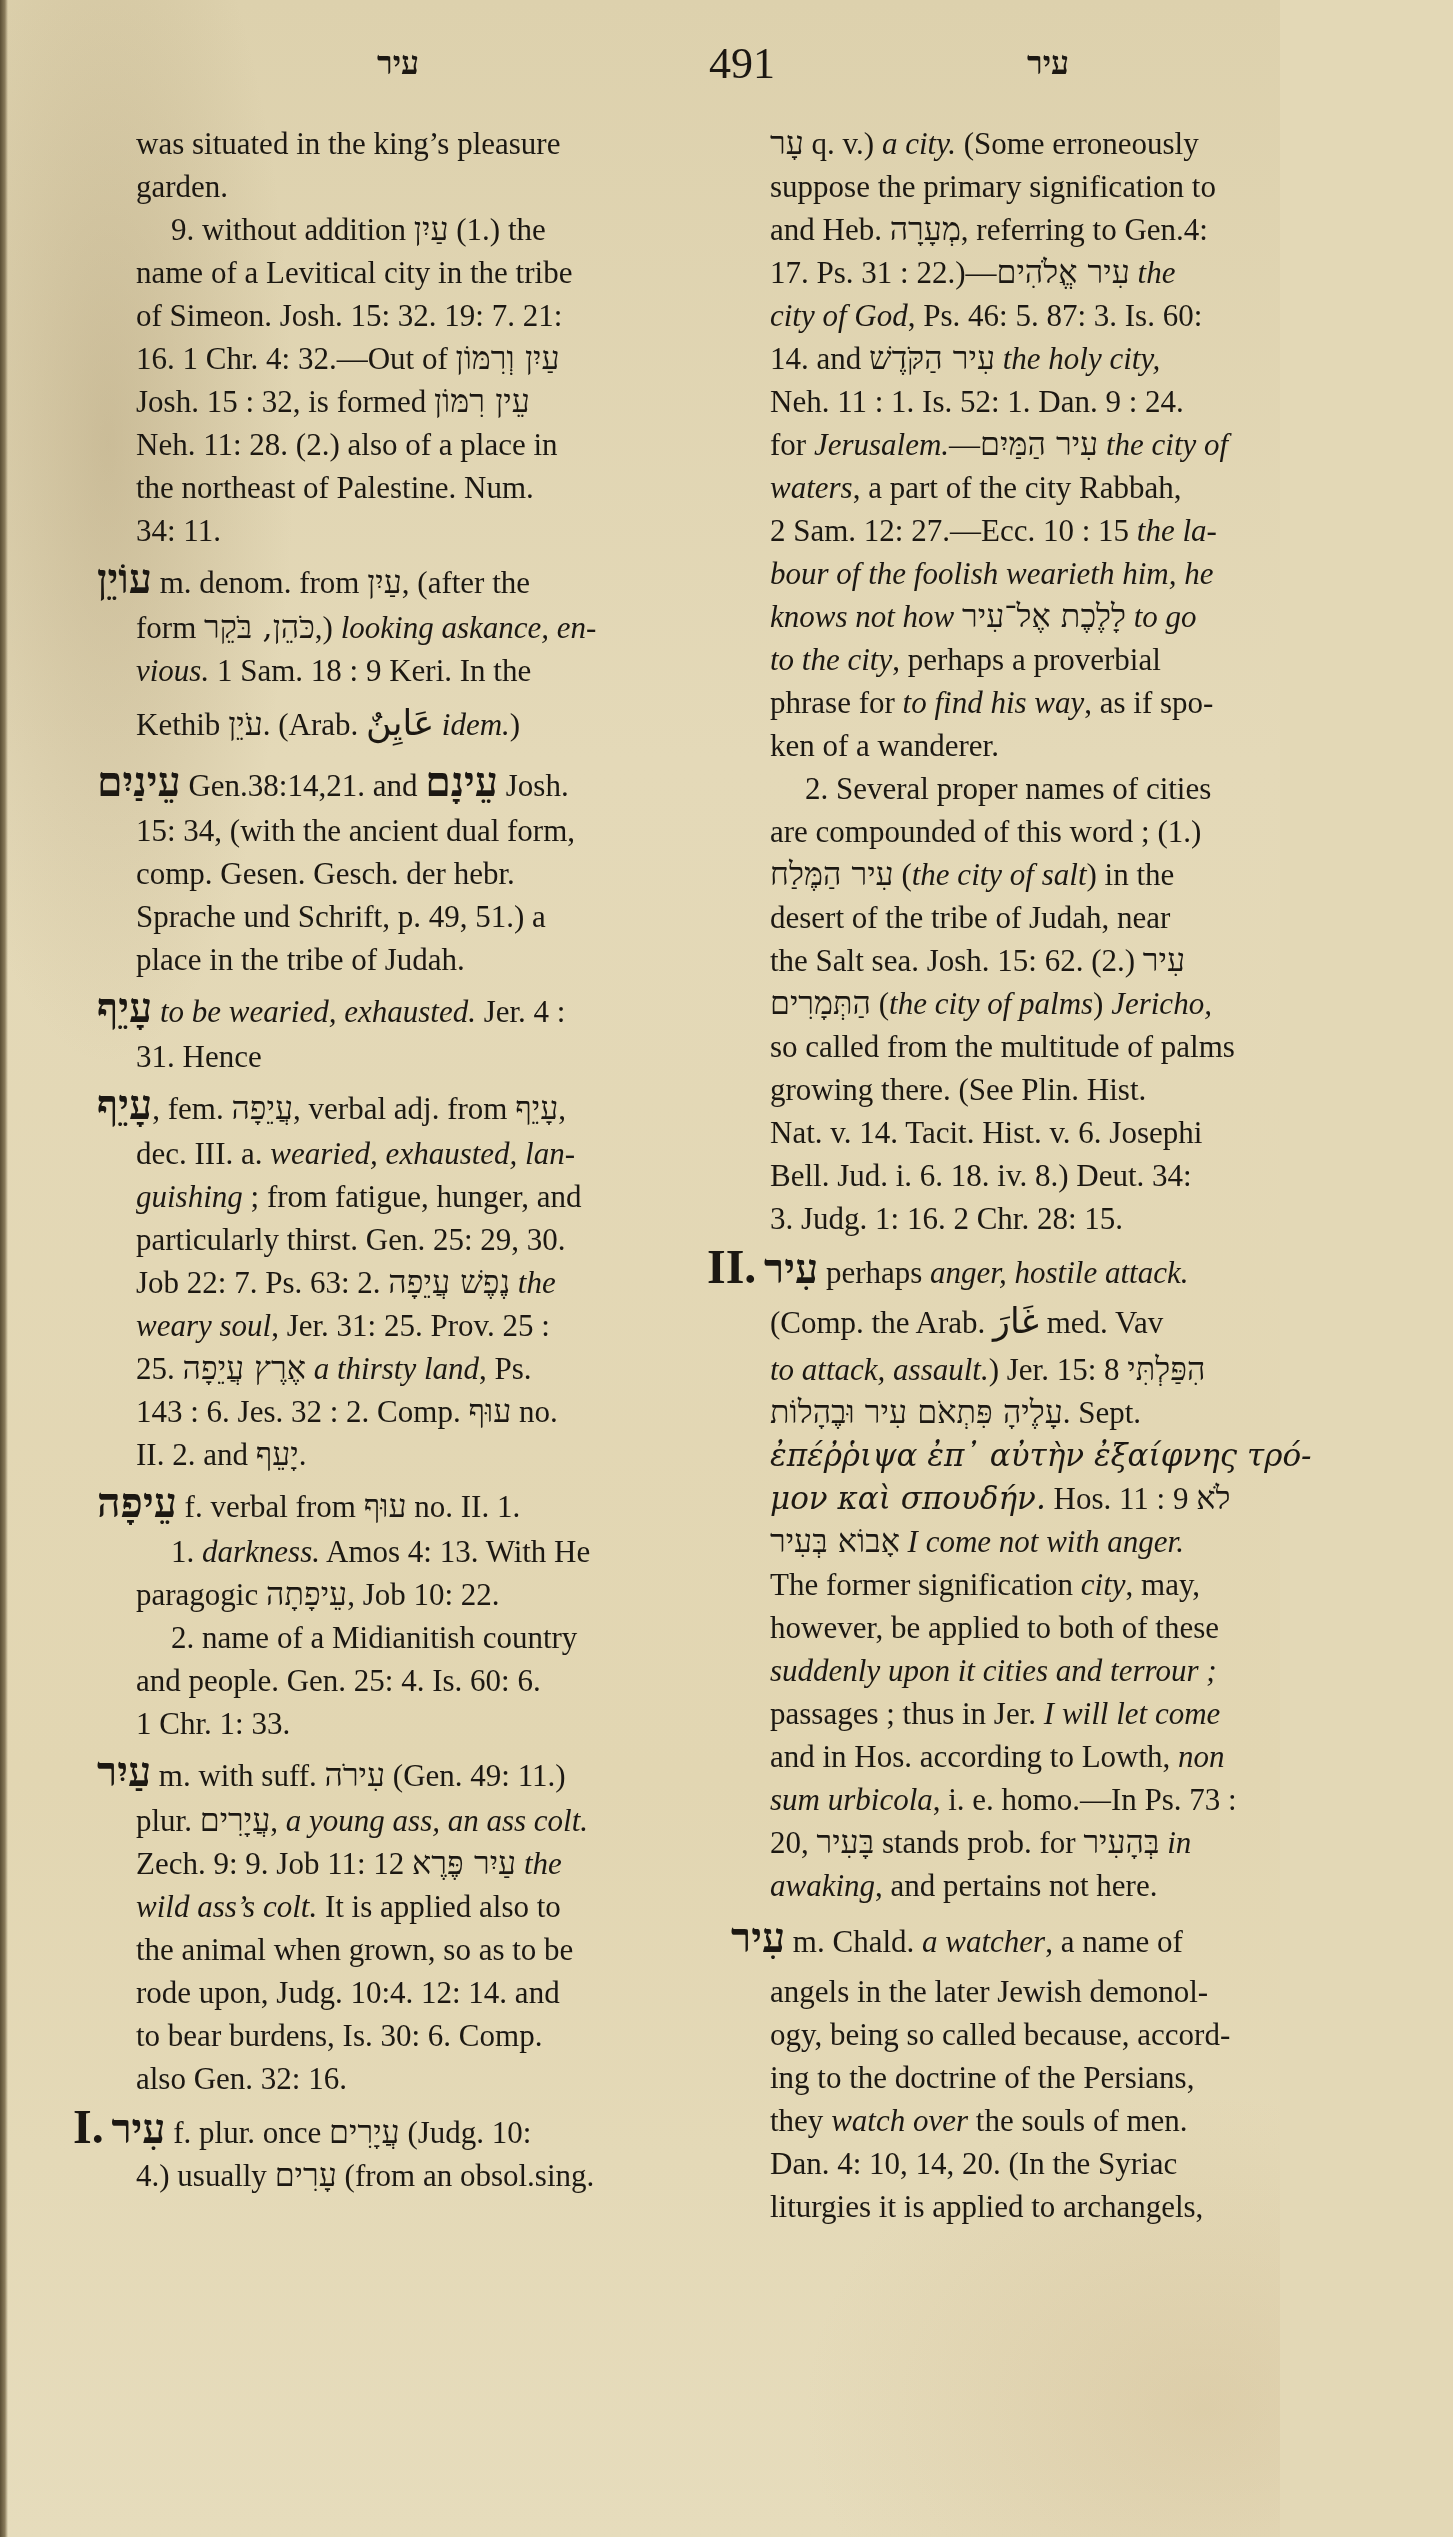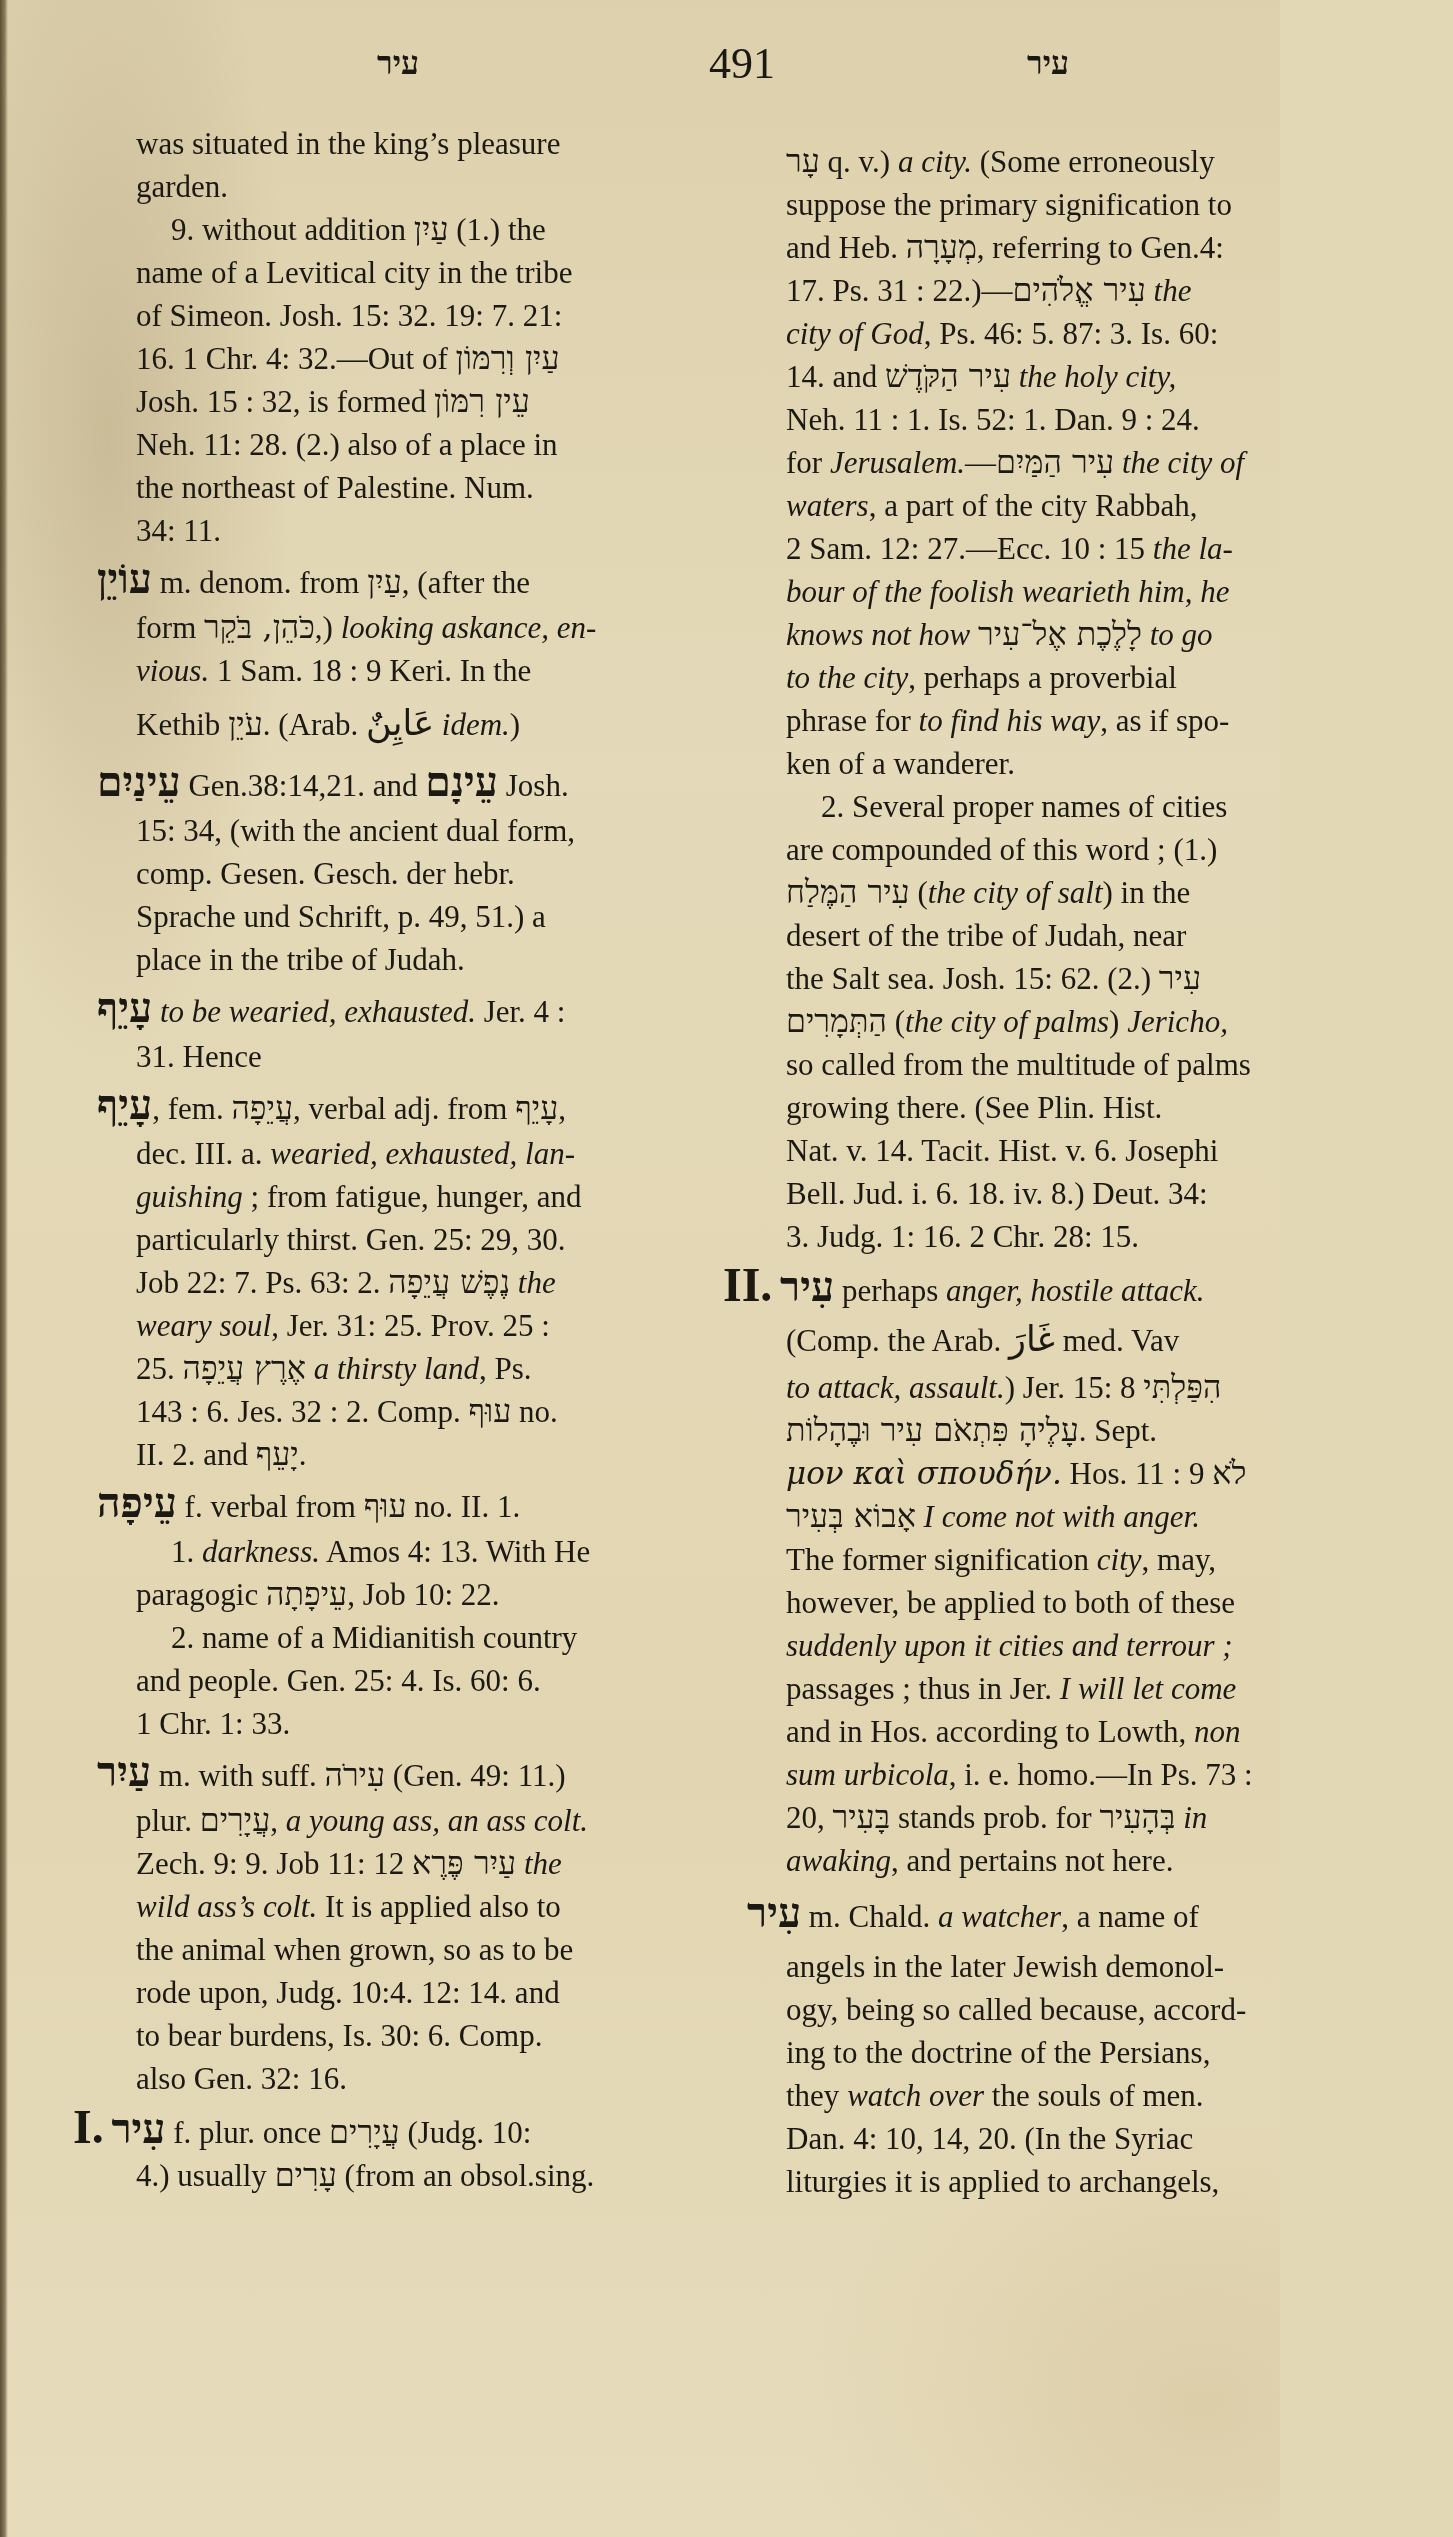--- a/index.html
+++ b/index.html
@@ -29,21 +29,21 @@
   }
   .hdr-left { left: 377px; direction: rtl; }
   .hdr-num  { left: 709px; font-weight: normal; font-size: 44px; }
   .hdr-right{ left: 1027px; direction: rtl; }
 
   .col {
     position: absolute; top: 122px; font-size: 31px; line-height: 43px;
     text-align: justify;
   }
   .col-left  { left: 136px; width: 608px; }
-  .col-right { left: 786px; width: 608px; margin-top: 18px; }
+  .col-right { left: 770px; width: 608px; }
 
   .ln { display: block; white-space: nowrap; overflow: visible; height: 43px; }
   .ln.tall { height: 54px; line-height: 54px; }
   .ln.taller { height: 63px; line-height: 63px; }
   .ind { padding-left: 35px; }
   .hang { margin-left: -39px; }
   .hang2 { margin-left: -63px; }
   .heb { font-family: "DejaVu Serif", serif; direction: rtl; unicode-bidi: isolate; font-size: 32px; }
   .heb-big { font-family: "DejaVu Serif", serif; direction: rtl; unicode-bidi: isolate; font-size: 41px; font-weight: bold; }
   .arab { font-family: "DejaVu Sans", sans-serif; direction: rtl; unicode-bidi: isolate; font-size: 35px; }
@@ -159,20 +159,21 @@
     <span class="ln">growing there. (See Plin. Hist.</span>
     <span class="ln">Nat. v. 14. Tacit. Hist. v. 6. Josephi</span>
     <span class="ln">Bell. Jud. i. 6. 18. iv. 8.) Deut. 34:</span>
     <span class="ln">3. Judg. 1: 16. 2 Chr. 28: 15.</span>
 
     <div>
       <span class="ln tall hang2"><span class="roman">II.</span> <span class="heb-big">עִיר</span><span> perhaps </span><i>anger, hostile attack.</i></span>
       <span class="ln tall"><span>(Comp. the Arab. </span><span class="arab">غَارَ</span><span> med. Vav</span></span>
       <span class="ln"><i>to attack, assault.</i><span>) Jer. 15: 8 </span><span class="heb">הִפַּלְתִּי</span></span>
       <span class="ln"><span class="heb">עָלֶיהָ פִּתְאֹם עִיר וּבֶהָלוֹת</span><span>. Sept.</span></span>
+      <span class="ln"><span class="gr">ἐπέῤῥιψα ἐπ᾽ αὐτὴν ἐξαίφνης τρό-</span></span>
       <span class="ln"><span class="gr">μον καὶ σπουδήν.</span><span> Hos. 11 : 9 </span><span class="heb">לֹא</span></span>
       <span class="ln"><span class="heb">אָבוֹא בְּעִיר</span><i> I come not with anger.</i></span>
       <span class="ln"><span>The former signification </span><i>city</i><span>, may,</span></span>
       <span class="ln">however, be applied to both of these</span>
       <span class="ln"><i>suddenly upon it cities and terrour ;</i></span>
       <span class="ln"><span>passages ; thus in Jer. </span><i>I will let come</i></span>
       <span class="ln"><span>and in Hos. according to Lowth, </span><i>non</i></span>
       <span class="ln"><i>sum urbicola</i><span>, i. e. homo.—In Ps. 73 :</span></span>
       <span class="ln"><span>20, </span><span class="heb">בָּעִיר</span><span> stands prob. for </span><span class="heb">בְּהָעִיר</span><i> in</i></span>
       <span class="ln"><i>awaking</i><span>, and pertains not here.</span></span>

